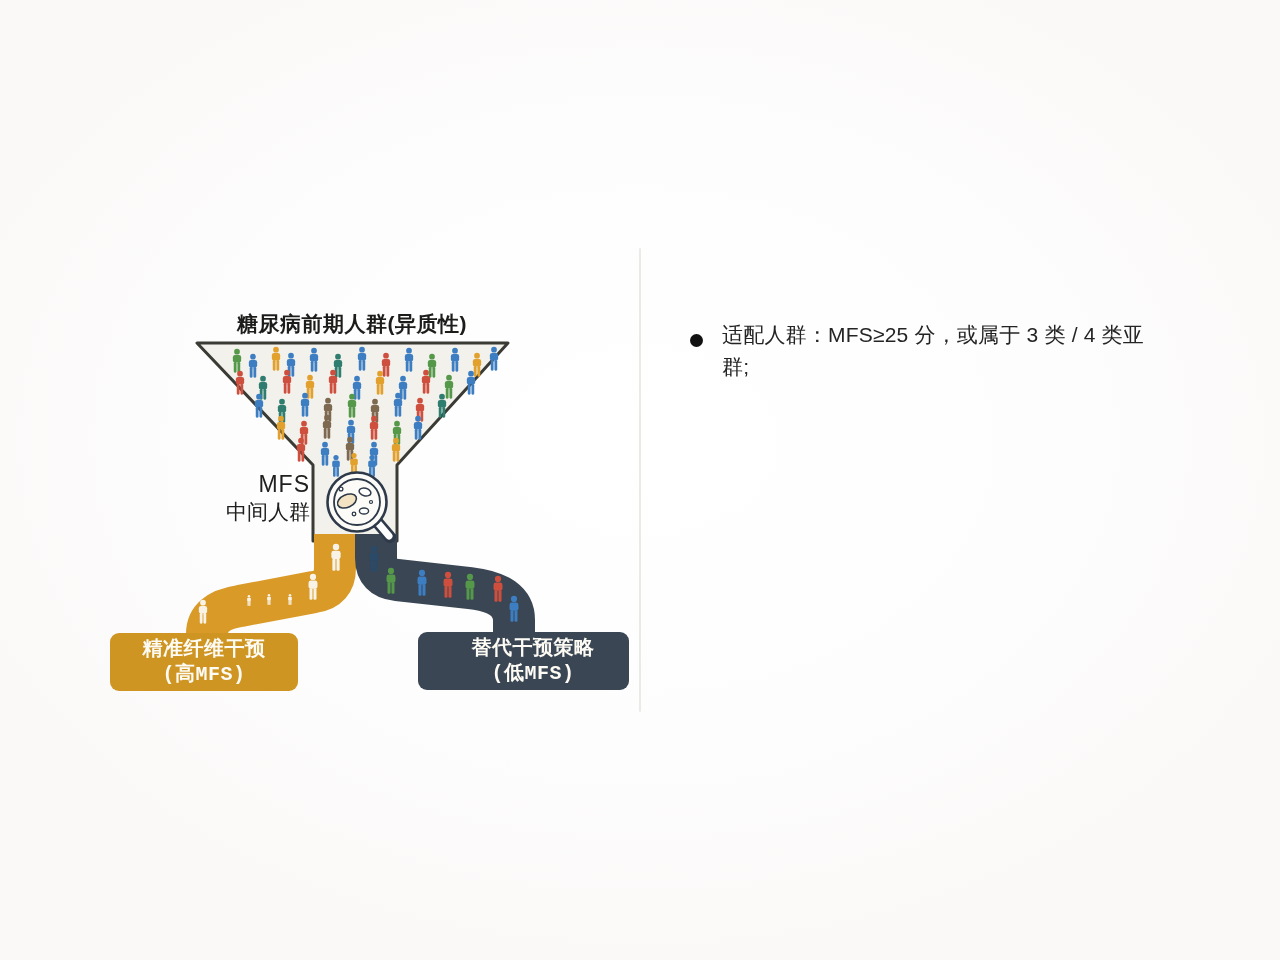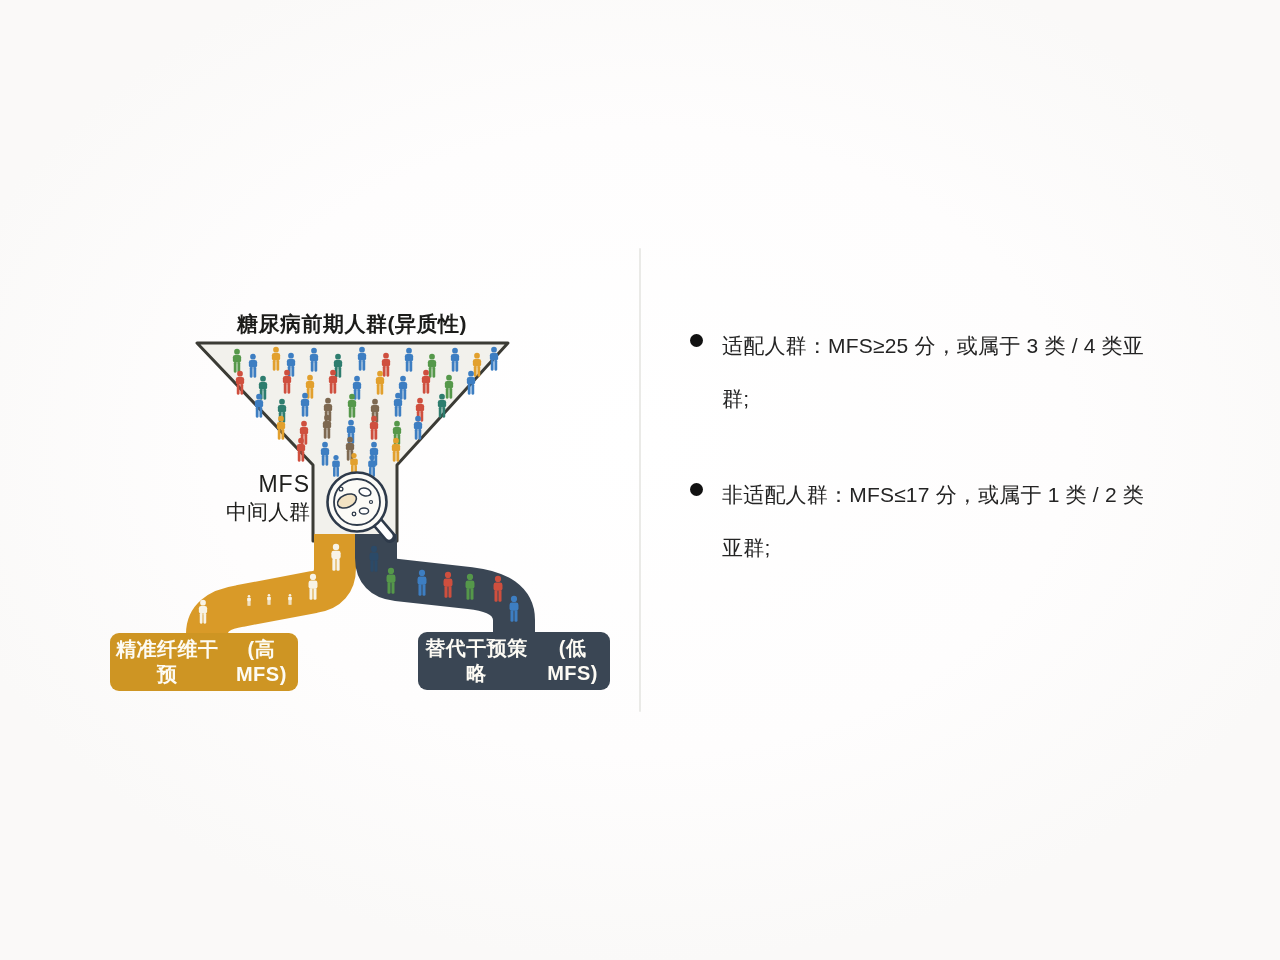--- a/index.html
+++ b/index.html
@@ -20,37 +20,37 @@
     letter-spacing:0.5px;white-space:nowrap;
   }
   .mfs-label{
     position:absolute;left:182px;top:463px;width:128px;
     text-align:right;font-weight:400;color:#20201e;line-height:27px;
   }
   .mfs-label .l1{font-size:23px;letter-spacing:1px;}
   .mfs-label .l2{font-size:21px;}
   .outcome-box{
     position:absolute;height:58px;border-radius:9px;
-    display:flex;flex-direction:row;align-items:center;justify-content:center;
+    display:flex;flex-direction:column;align-items:center;justify-content:center;
     color:#fdfbf4;font-weight:700;font-size:20px;line-height:25px;
-    text-align:center;letter-spacing:0.5px;
+    text-align:center;letter-spacing:0.5px;font-family:Liberation Mono, monospace;
   }
   .outcome-box.left{left:110px;top:625px;width:188px;}
   .outcome-box.right{left:418px;top:624px;width:192px;}
   .divider{
     position:absolute;left:639px;top:248px;width:2px;height:464px;
     background:#eaeae7;border-radius:1px;
   }
   .bullet-list{
     position:absolute;left:685px;top:319px;width:478px;
     list-style:none;margin:0;padding:0;
   }
   .bullet-list li{
     position:relative;padding-left:37px;margin:0 0 43px 0;
-    font-size:21px;line-height:53px;color:#242424;width:437px;
+    font-size:21px;line-height:32px;color:#242424;width:437px;
     letter-spacing:0.2px;
   }
   .bullet-list li:last-child{margin-bottom:0;}
   .bullet-dot{
     position:absolute;left:5px;top:15px;width:13px;height:13px;
     border-radius:50%;background:#111111;
   }
 </style>
 </head>
 <body>
@@ -457,33 +457,29 @@
     <div class="mfs-label">
       <div class="l1">MFS</div>
       <div class="l2">中间人群</div>
     </div>
 
     <div class="outcome-box left" id="box-left" style="background: rgb(206, 149, 35);">
       <div>精准纤维干预</div>
       <div>(高MFS)</div>
     </div>
 
-    <div class="outcome-box right" id="box-right" style="background: rgb(58, 70, 84);">
+    <div class="outcome-box right" id="box-right" style="background: rgb(58, 70, 84); padding-left: 19px;">
       <div>替代干预策略</div>
       <div>(低MFS)</div>
     </div>
 
   </div>
 
   <div class="divider"></div>
 
   <ul class="bullet-list">
     <li>
       <span class="bullet-dot"></span>
       <span>适配人群：MFS≥25 分，或属于 3 类 / 4 类亚群;</span>
     </li>
-    <li>
-      <span class="bullet-dot"></span>
-      <span>非适配人群：MFS≤17 分，或属于 1 类 / 2 类亚群;</span>
-    </li>
   </ul>
 
 </div>
 
 </body></html>

